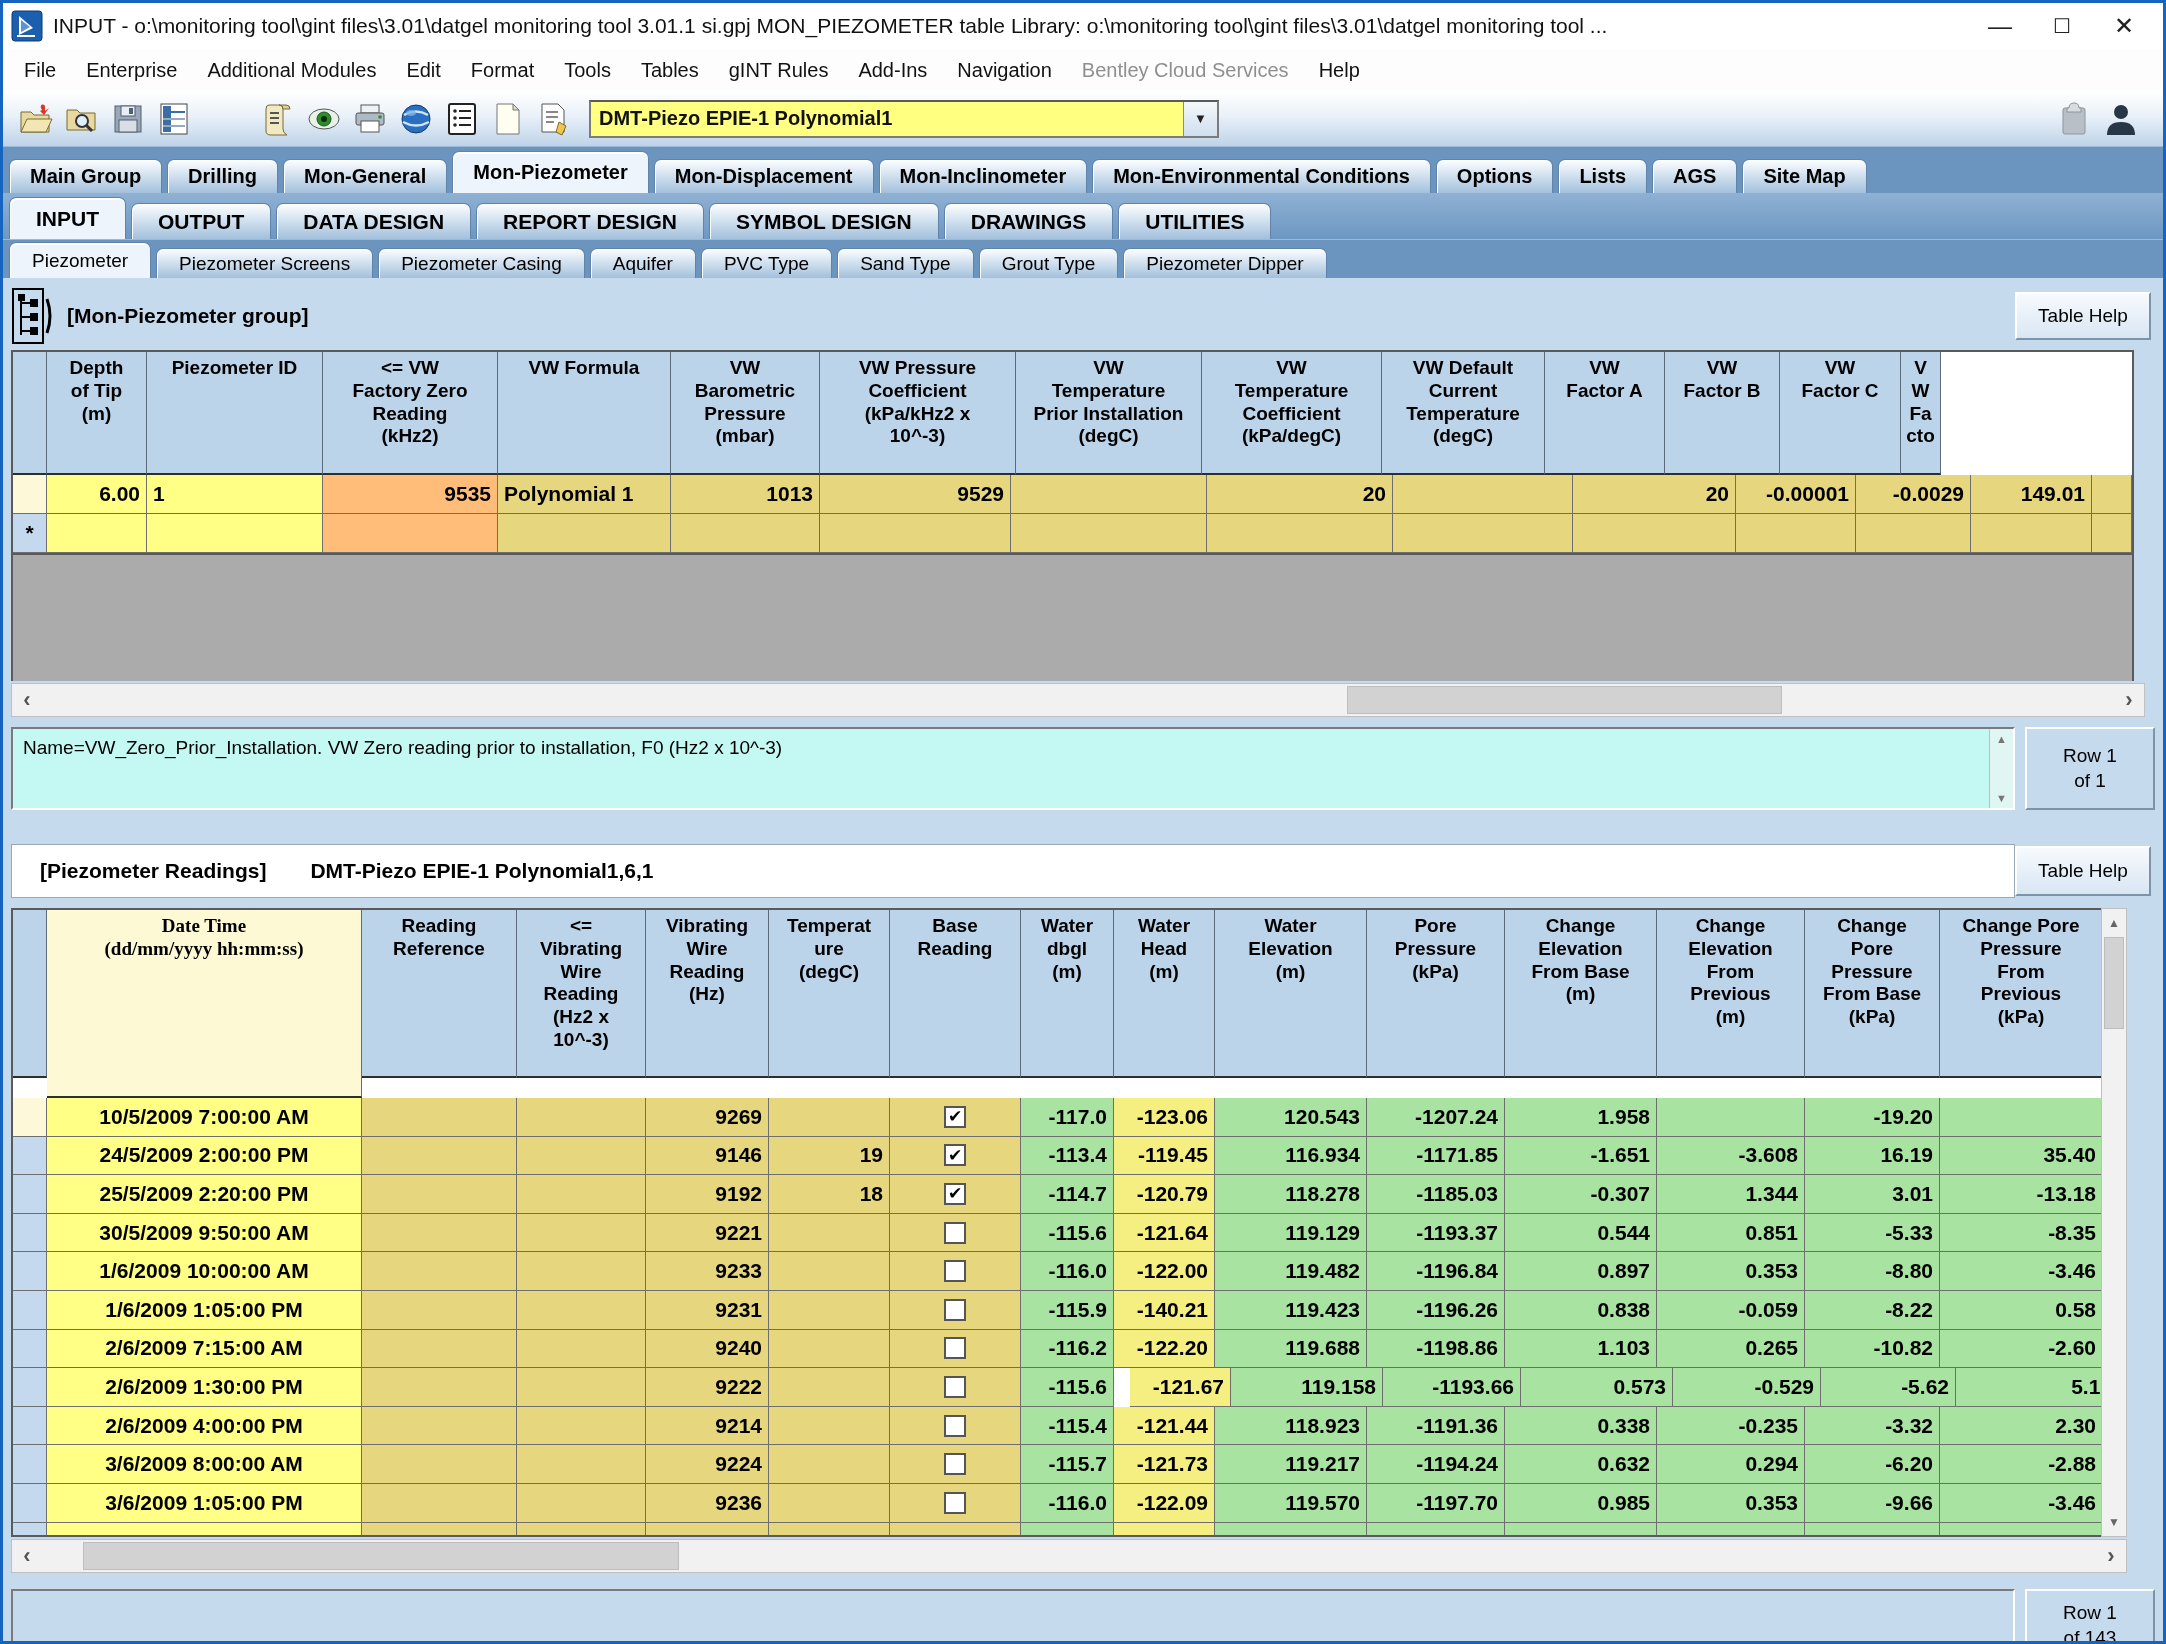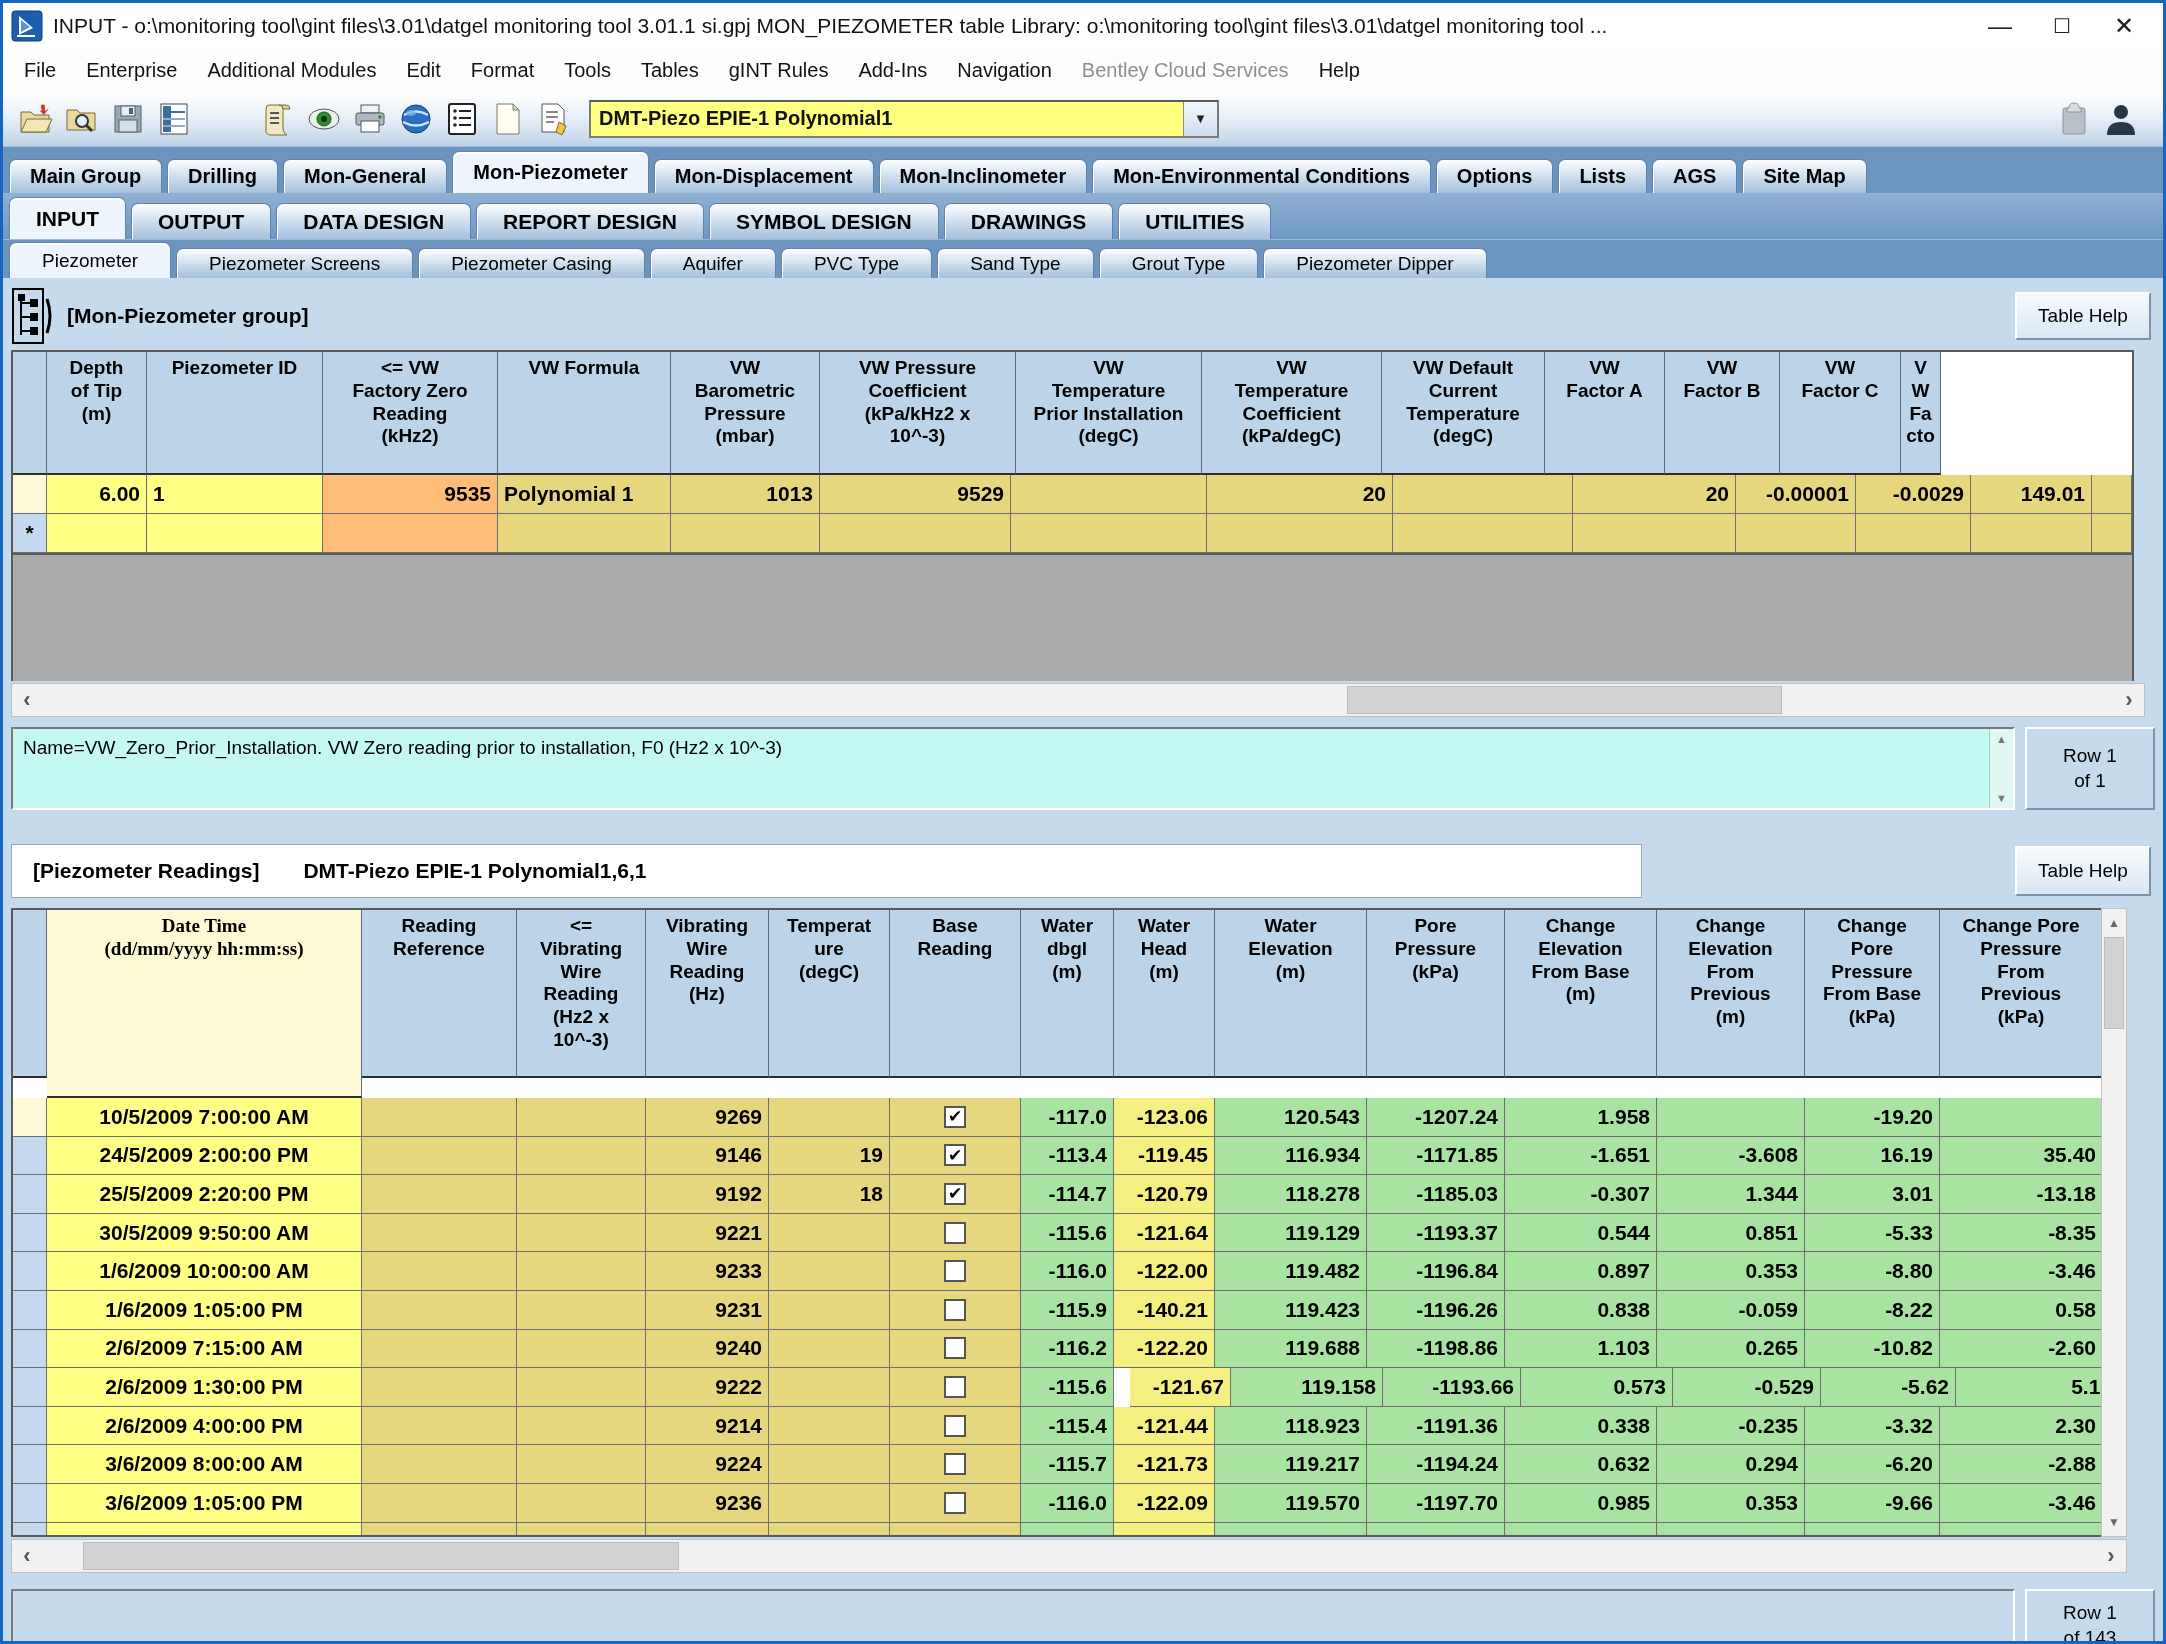--- a/index.html
+++ b/index.html
@@ -28,21 +28,21 @@
   .toolbar-right{margin-left:auto;display:flex;align-items:center;gap:16px;padding-right:16px;}
 
   
   .tabstrip{display:flex;align-items:flex-end;padding:0 0 0 6px;flex:none;}
   .t1{height:46px;background:linear-gradient(180deg,#8fb1d3,#6d97c2);}
   .t2{height:47px;background:#6b94bf;border-top:1px solid #9db9d6;}
   .t3{height:39px;background:#6b94bf;border-top:1px solid #9db9d6;}
   .tab{background:linear-gradient(180deg,#fdfeff 0%,#cfdfee 50%,#a3c0dc 100%);border:1px solid #5f83a9;border-bottom:none;border-radius:7px 7px 0 0;color:#000;display:flex;align-items:center;justify-content:center;white-space:nowrap;margin-right:5px;box-shadow:inset 1px 1px 0 #ffffff;}
   .t1 .tab{height:36px;padding:0 26px;font-size:21px;font-weight:bold;}
   .t2 .tab{height:34px;padding:0 20px;font-size:20px;font-weight:bold;}
-  .t3 .tab{height:30px;padding:0 32px;font-size:19px;}
+  .t3 .tab{height:30px;padding:0 22px;font-size:19px;}
   .tab.active{background:#edf4fb;height:42px;box-shadow:inset 1px 2px 0 #ffffff;}
   .t2 .tab.active{height:42px;}
   .t3 .tab.active{height:36px;}
 
   
   .content{flex:1;background:#c6daee;padding:6px 8px 0 8px;overflow:hidden;}
 
   .group-header{height:64px;display:flex;align-items:center;margin-bottom:2px;}
   .group-title{font-size:21px;font-weight:bold;color:#000;margin-left:56px;}
   .help-btn{margin-left:auto;width:136px;height:48px;background:linear-gradient(180deg,#f7fafd,#d8e6f3);border:2px solid;border-color:#ffffff #7f93a8 #7f93a8 #ffffff;font-size:19px;color:#000;display:flex;align-items:center;justify-content:center;margin-right:4px;font-family:inherit;}
@@ -71,21 +71,21 @@
   .sb-track{flex:1;height:100%;position:relative;}
   .sb-thumb{position:absolute;top:2px;height:28px;background:#d2d2d2;border:1px solid #bdbdbd;}
 
   .desc-row{display:flex;margin-top:10px;height:83px;}
   .desc-box{width:2004px;background:#c4f8f3;border:2px solid;border-color:#7a7a7a #ffffff #ffffff #7a7a7a;display:flex;position:relative;}
   .desc-text{font-size:19px;color:#000;padding:8px 10px;flex:1;}
   .mini-scroll{width:24px;border-left:1px solid #9ad0ca;background:#dff6f3;display:flex;flex-direction:column;justify-content:space-between;align-items:center;padding:4px 0;font-size:11px;color:#777;}
   .row-indicator{margin-left:auto;width:130px;background:#c6daee;border:2px solid;border-color:#ffffff #7f93a8 #7f93a8 #ffffff;display:flex;flex-direction:column;align-items:center;justify-content:center;font-size:19px;color:#000;line-height:1.3;}
 
   .readings-header{display:flex;align-items:center;margin-top:32px;height:58px;margin-bottom:8px;}
-  .readings-title-box{width:1631px;height:54px;background:#ffffff;border:1px solid #9aa7b4;display:flex;align-items:center;padding:0 21px;}
+  .readings-title-box{width:2004px;height:54px;background:#ffffff;border:1px solid #9aa7b4;display:flex;align-items:center;padding:0 28px;}
   .readings-label{font-size:21px;font-weight:bold;}
   .readings-value{font-size:21px;font-weight:bold;margin-left:44px;}
   .readings-header .help-btn{height:50px;}
 
   .lower-wrap{position:relative;width:2116px;}
   .vscroll{position:absolute;right:0;top:0;width:26px;height:100%;background:#f1f1f1;border:1px solid #c0c0c0;display:flex;flex-direction:column;}
   .vs-arrow{height:28px;display:flex;align-items:center;justify-content:center;font-size:12px;color:#666;flex:none;}
   .vs-thumb{height:92px;background:#d2d2d2;border:1px solid #bdbdbd;margin:0 2px;flex:none;}
   .vs-fill{flex:1;}
   .partial-row{overflow:hidden;height:12px;}

